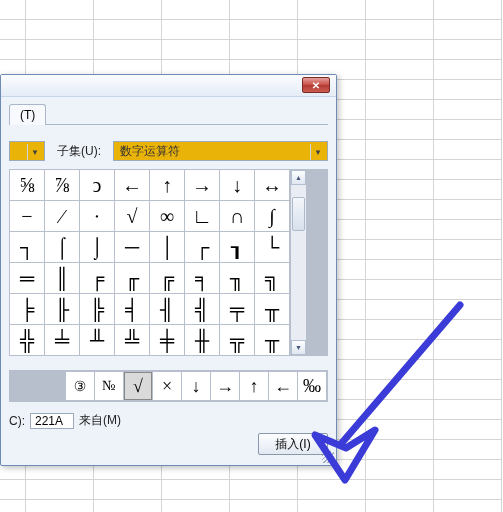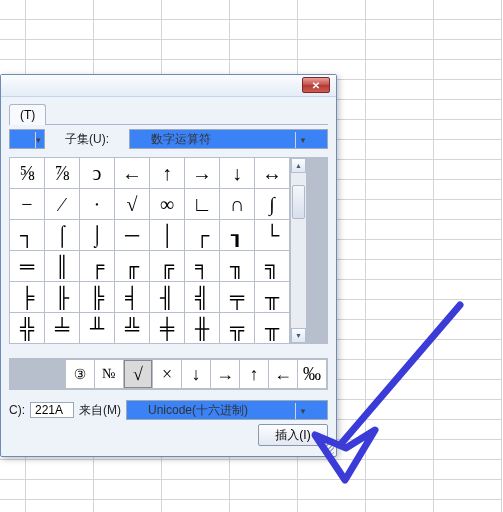--- a/index.html
+++ b/index.html
@@ -5,22 +5,22 @@
 *{box-sizing:border-box;margin:0;padding:0;font-family:"Microsoft YaHei","SimSun",Tahoma,Arial,sans-serif;font-size:12px}
 body{background:#fff;width:503px;height:512px;position:relative;overflow:hidden}
 .grid-bg{position:absolute;inset:0;display:grid;grid-template-columns:26px repeat(7,68px);grid-auto-rows:20px}
 .grid-bg div{border-right:1px solid #d4d4d4;border-bottom:1px solid #d4d4d4}
 .dialog{position:absolute;left:0;top:74px;width:337px;background:#eef3fa;border:1px solid #6e8bb5;box-shadow:2px 2px 6px rgba(0,0,0,.25);border-radius:2px}
 .titlebar{height:22px;background:linear-gradient(#fbfcfe,#e4ecf7);position:relative;border-bottom:1px solid #c7d5ea}
 .closebox{position:absolute;right:6px;top:2px;width:28px;height:16px;background:linear-gradient(#e59e9b,#c9524a 48%,#b23b33 52%,#cc5b52);border:1px solid #7a2a25;border-radius:2px;color:#fff;display:flex;align-items:center;justify-content:center;font-weight:bold;font-size:10px;cursor:pointer}
 .body{padding:6px 8px 10px}
 .tabs{height:22px;border-bottom:1px solid #aab7ca;display:flex;align-items:flex-end}
 .tab{padding:3px 10px;border:1px solid #aab7ca;border-bottom:none;background:#f7f9fc;border-radius:3px 3px 0 0;margin-right:3px;position:relative;top:1px}
-.row{display:flex;align-items:center;margin-top:4px;gap:20px}
-.combo{height:20px;border:1px solid #9aa9bc;background:#3b82f6;display:flex;align-items:flex-end;padding:0 17px;position:relative}
+.row{display:flex;align-items:center;margin-top:16px;gap:12px}
+.combo{height:20px;border:1px solid #9aa9bc;background:#eab308;display:flex;align-items:flex-end;padding:0 2px;position:relative}
 .combo span.val{flex:1;padding:0 4px;color:#333;white-space:nowrap;overflow:hidden}
 .combo .drop{width:15px;height:16px;border-left:1px solid #cbd4e0;display:flex;align-items:center;justify-content:center;color:#404040}
 .combo .drop::after{content:"▾";font-size:9px}
 .label{color:#222}
 .symgrid-wrap{margin-top:8px;border:1px solid #b6bfcb}
 .symgrid{display:grid;grid-template-columns:repeat(8,34px) 16px;background:#b6bfcb;gap:1px}
 .symcell{height:30px;background:#fff;display:flex;align-items:center;justify-content:center;font-size:20px;font-family:"Cambria Math","Segoe UI Symbol",serif;cursor:pointer}
 .scrolltrack{grid-row:span 6;background:#e9edf3;display:flex;flex-direction:column;border-left:1px solid #b6bfcb}
 .sbbtn{height:15px;background:linear-gradient(#fcfdff,#e0e7f1);border:1px solid #b2bfd1;display:flex;align-items:center;justify-content:center;font-size:7px;color:#465a7a;cursor:pointer}
 .sbthumb{flex:0 0 34px;background:linear-gradient(#f4f7fb,#d7e0ec);border:1px solid #aeb9cb;margin:12px 1px 0 1px;border-radius:2px}
@@ -343,24 +343,20 @@
         <div class="rcell">←</div>
         <div class="rcell">‰</div>
       </div>
 
     <div class="coderow">
       <span class="label">C):</span>
       <div class="codebox">
           <span>221A</span>
         </div>
       <span class="label">来自(M)</span>
-      <div class="combo" style="flex:1">
-        <span class="val">Unicode(十六进制)</span>
-        <span class="drop"></span>
-      </div>
     </div>
 
     <div class="btnrow">
       <div class="btn">插入(I)</div>
     </div>
 
   </div>
   <div class="resize"></div>
 </div>
 

